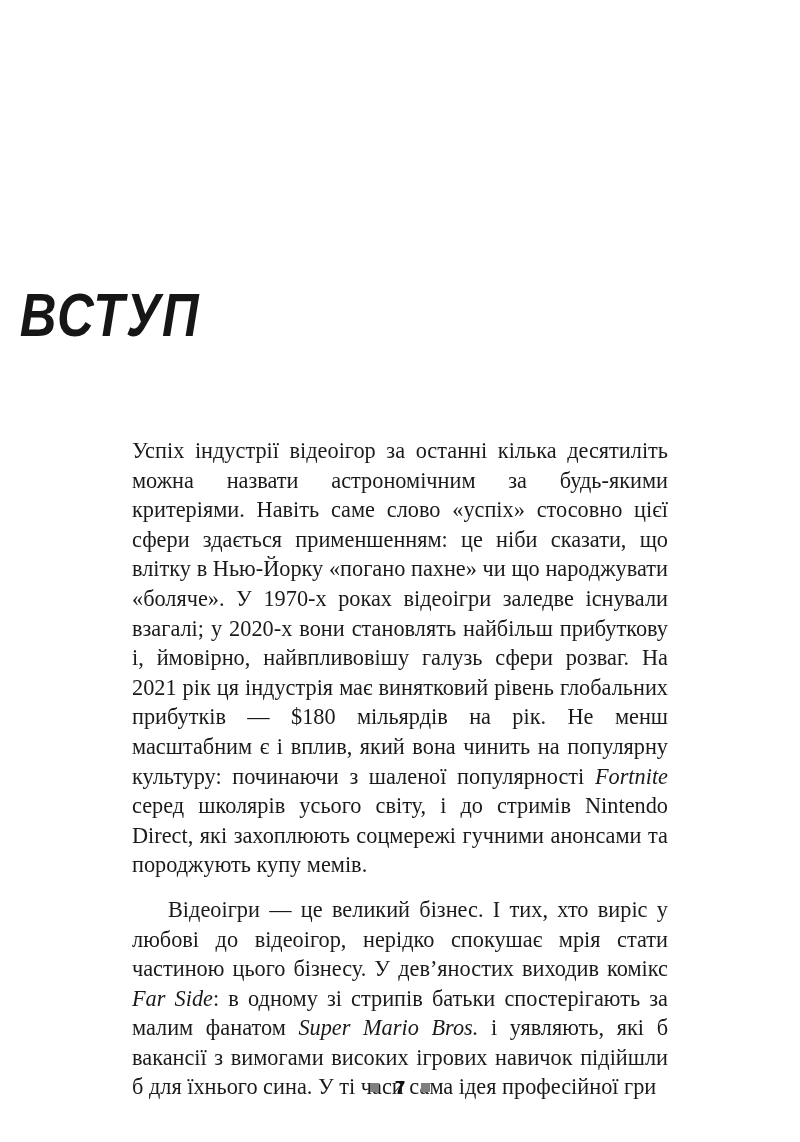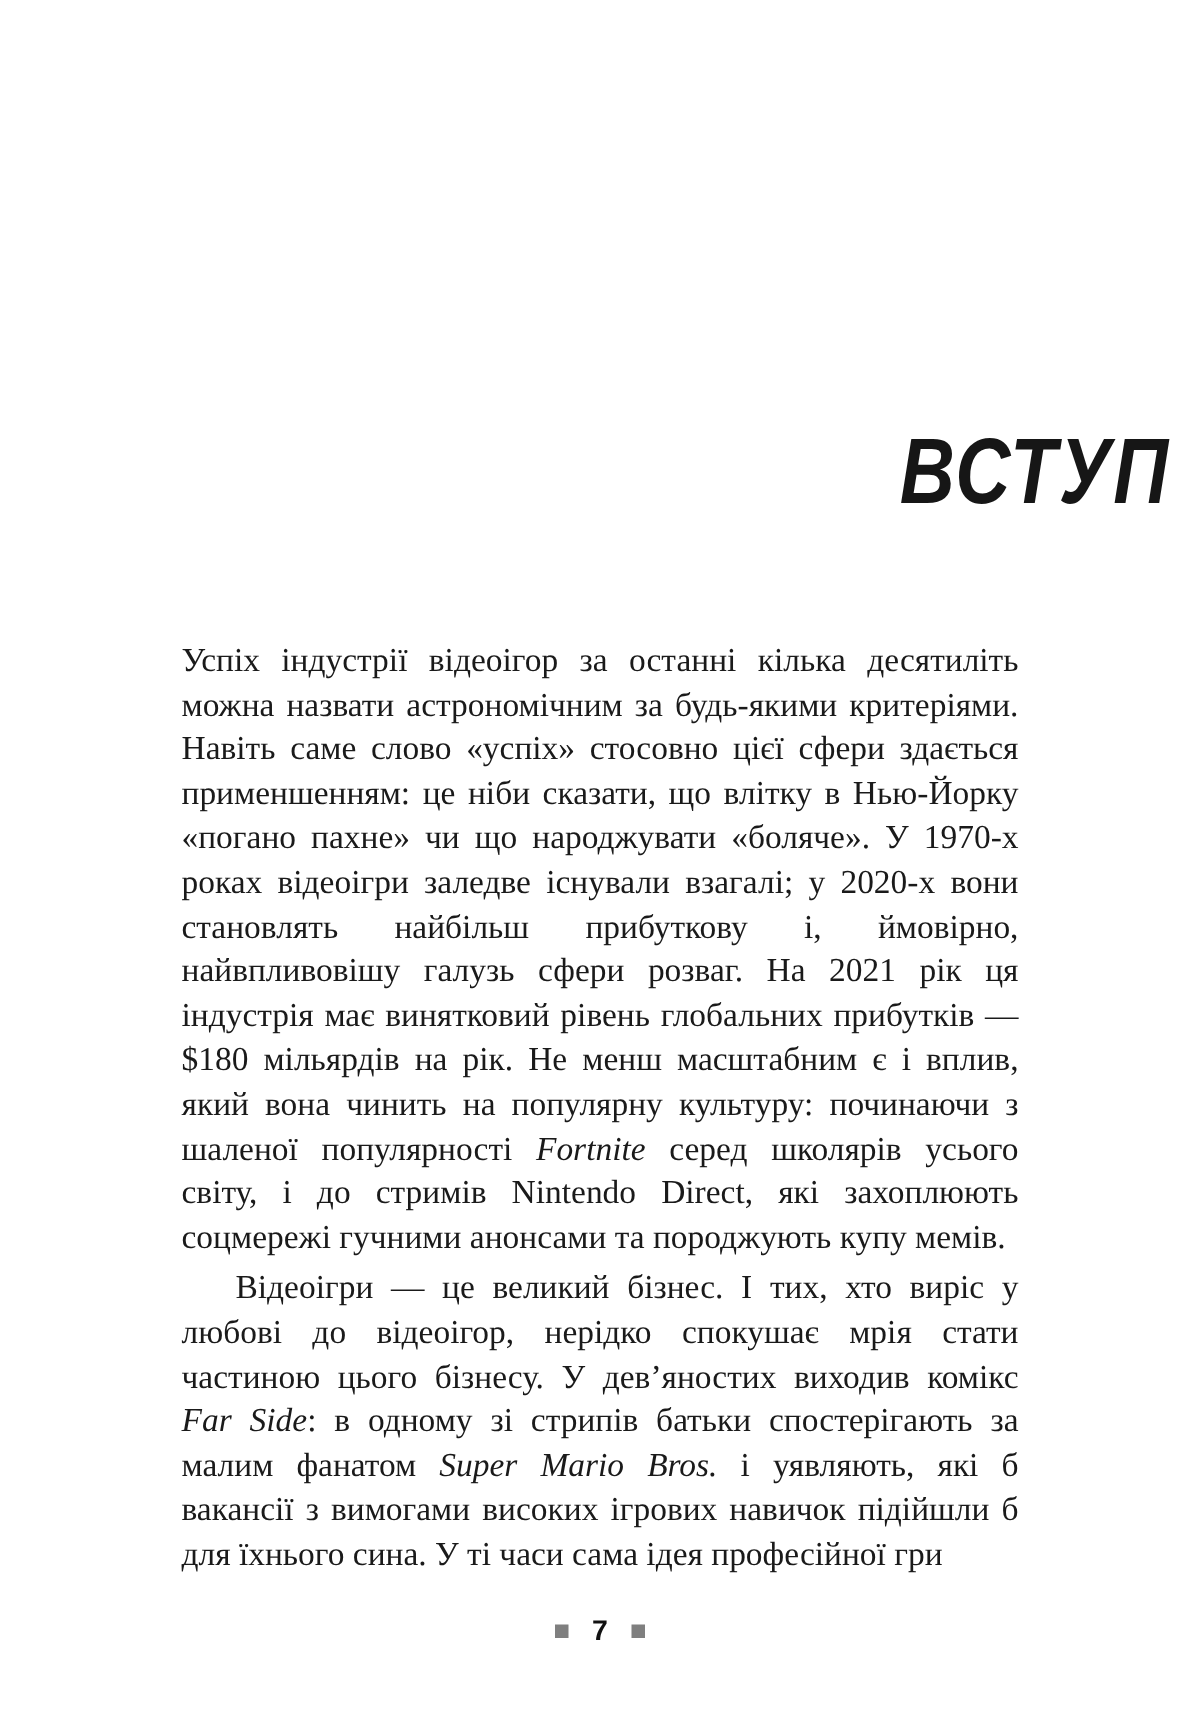--- a/index.html
+++ b/index.html
@@ -18,21 +18,21 @@
     overflow: hidden;
     box-sizing: border-box;
   }
 
   
   .chapter-title-wrap {
     position: absolute;
     left: 0;
     top: 242px;
     width: 800px;
-    text-align: right;
+    text-align: left;
   }
 
   .chapter-title {
     display: inline-block;
     font-family: "Liberation Sans", "DejaVu Sans", sans-serif;
     font-weight: 700;
     font-style: italic;
     font-size: 62px;
     line-height: 1;
     letter-spacing: 2px;
@@ -50,21 +50,21 @@
     width: 566px;
   }
 
   .body-par {
     font-family: "Liberation Serif", "DejaVu Serif", serif;
     font-size: 22.3px;
     line-height: 29.6px;
     color: #1a1a1a;
     text-align: justify;
     text-justify: inter-word;
-    margin: 4px;
+    margin: 15px;
     hyphens: manual;
     -webkit-hyphens: manual;
   }
 
   .body-par + .body-par {
     text-indent: 36px;
   }
 
   .body-par em,
   .ital {

